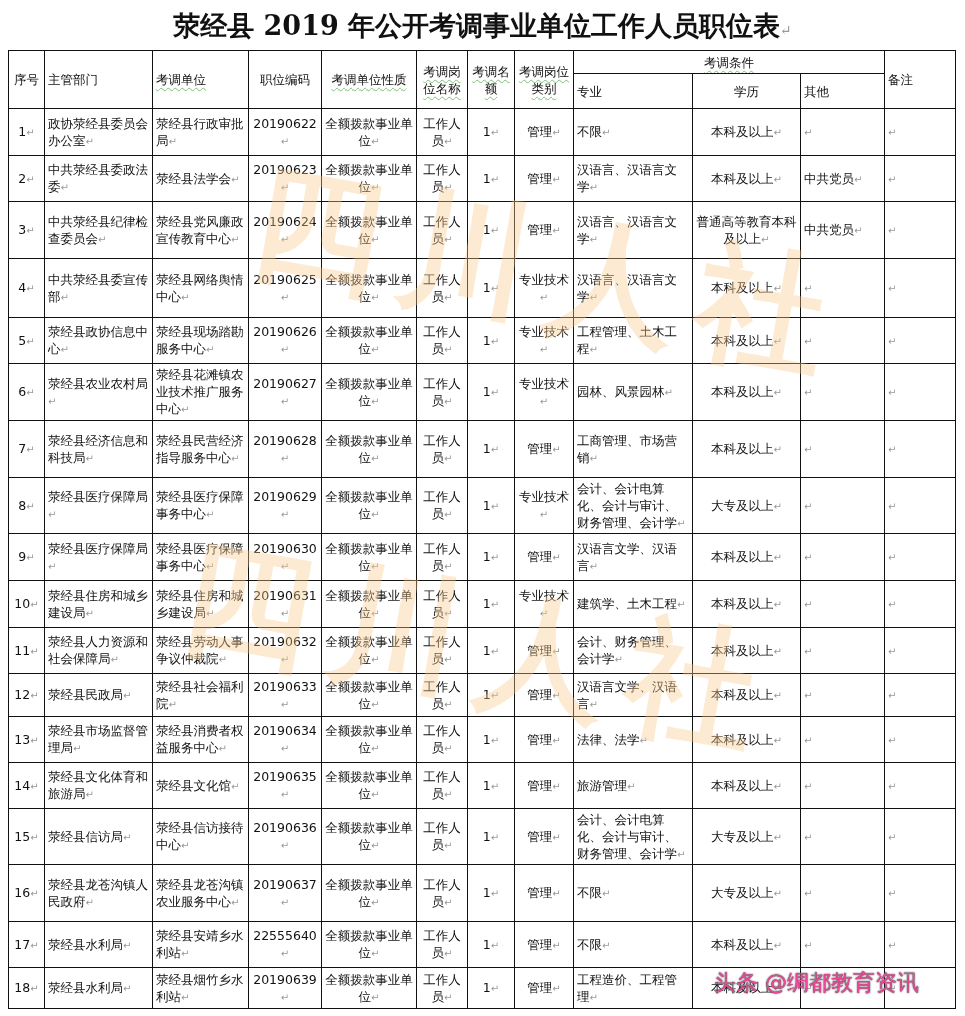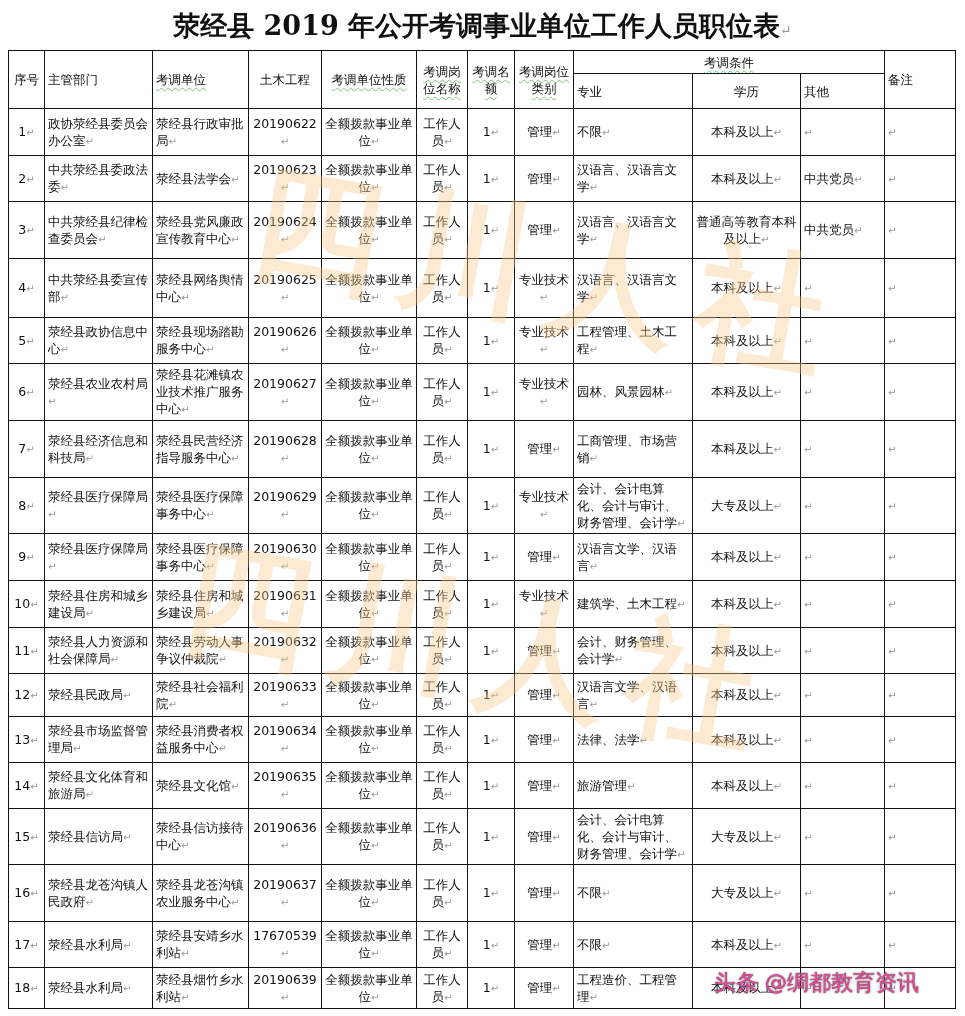--- a/index.html
+++ b/index.html
@@ -42,21 +42,21 @@
     <col style="width:119px">
       <col style="width:108px">
       <col style="width:84px">
       <col style="width:71px">
   </colgroup>
   <thead>
     <tr style="height:23px">
       <th rowspan="2" class="c">序号</th>
       <th rowspan="2" class="l">主管部门</th>
       <th rowspan="2" class="l hdr-sq">考调单位</th>
-      <th rowspan="2" class="c">土木工程</th>
+      <th rowspan="2" class="c">职位编码</th>
       <th rowspan="2" class="c hdr-sq">考调单位性质</th>
       <th rowspan="2" class="c hdr-sq">考调岗位名称</th>
       <th rowspan="2" class="c hdr-sq">考调名额</th>
       <th rowspan="2" class="c hdr-sq">考调岗位类别</th>
       <th colspan="3" class="c hdr-sq">考调条件</th>
       <th rowspan="2" class="l">备注</th>
     </tr>
     <tr style="height:35px">
       <th class="l">专业</th>
       <th class="c">学历</th>
@@ -285,21 +285,21 @@
         <td class="c"><span>管理</span><span class="mark">↵</span></td>
         <td class="l"><span>不限</span><span class="mark">↵</span></td>
         <td class="c"><span>大专及以上</span><span class="mark">↵</span></td>
         <td class="l"><span></span><span class="mark">↵</span></td>
         <td class="l"><span></span><span class="mark">↵</span></td>
       </tr>
       <tr style="height: 46px;">
         <td class="c"><span>17</span><span class="mark">↵</span></td>
         <td class="l"><span>荥经县水利局</span><span class="mark">↵</span></td>
         <td class="l"><span>荥经县安靖乡水利站</span><span class="mark">↵</span></td>
-        <td class="c"><span>17670539</span><span class="mark">↵</span></td>
+        <td class="c"><span>22555640</span><span class="mark">↵</span></td>
         <td class="c"><span>全额拨款事业单位</span><span class="mark">↵</span></td>
         <td class="c"><span>工作人员</span><span class="mark">↵</span></td>
         <td class="c"><span>1</span><span class="mark">↵</span></td>
         <td class="c"><span>管理</span><span class="mark">↵</span></td>
         <td class="l"><span>不限</span><span class="mark">↵</span></td>
         <td class="c"><span>本科及以上</span><span class="mark">↵</span></td>
         <td class="l"><span></span><span class="mark">↵</span></td>
         <td class="l"><span></span><span class="mark">↵</span></td>
       </tr>
       <tr style="height: 41px; margin-top: 12px;">

